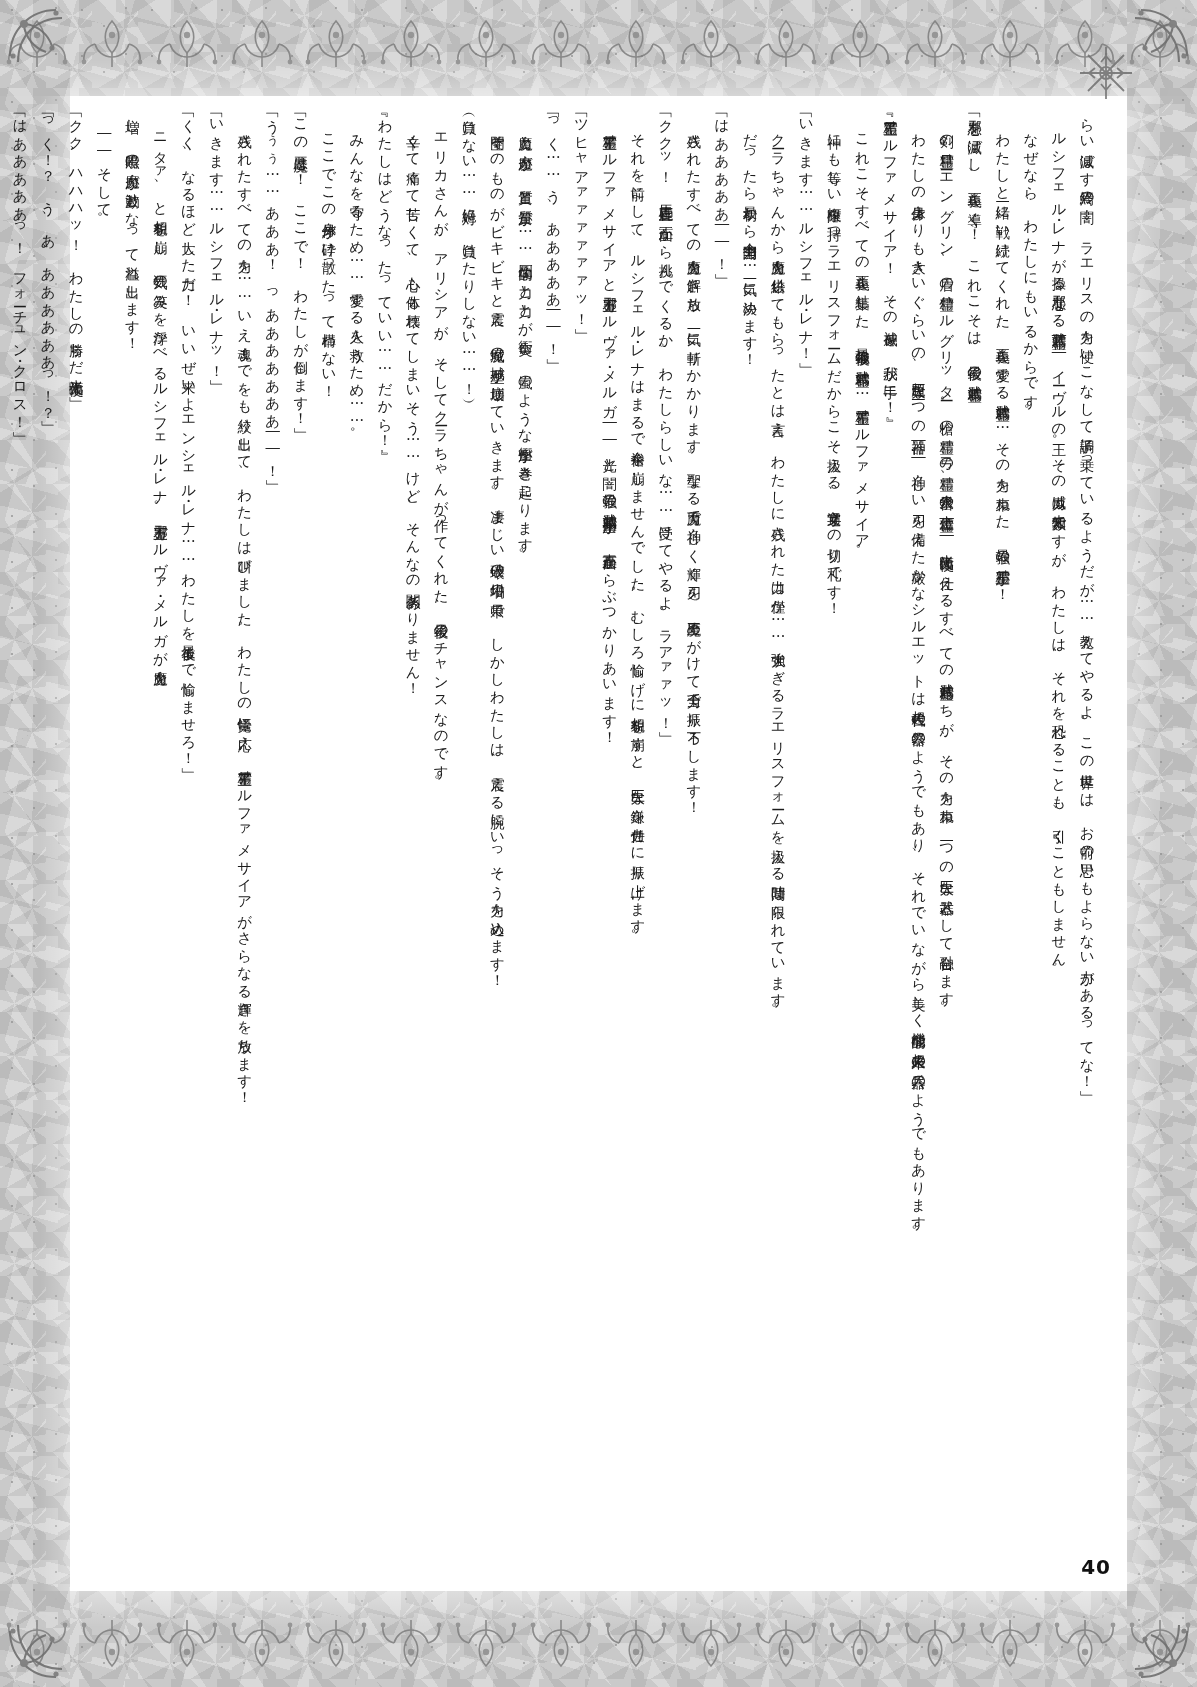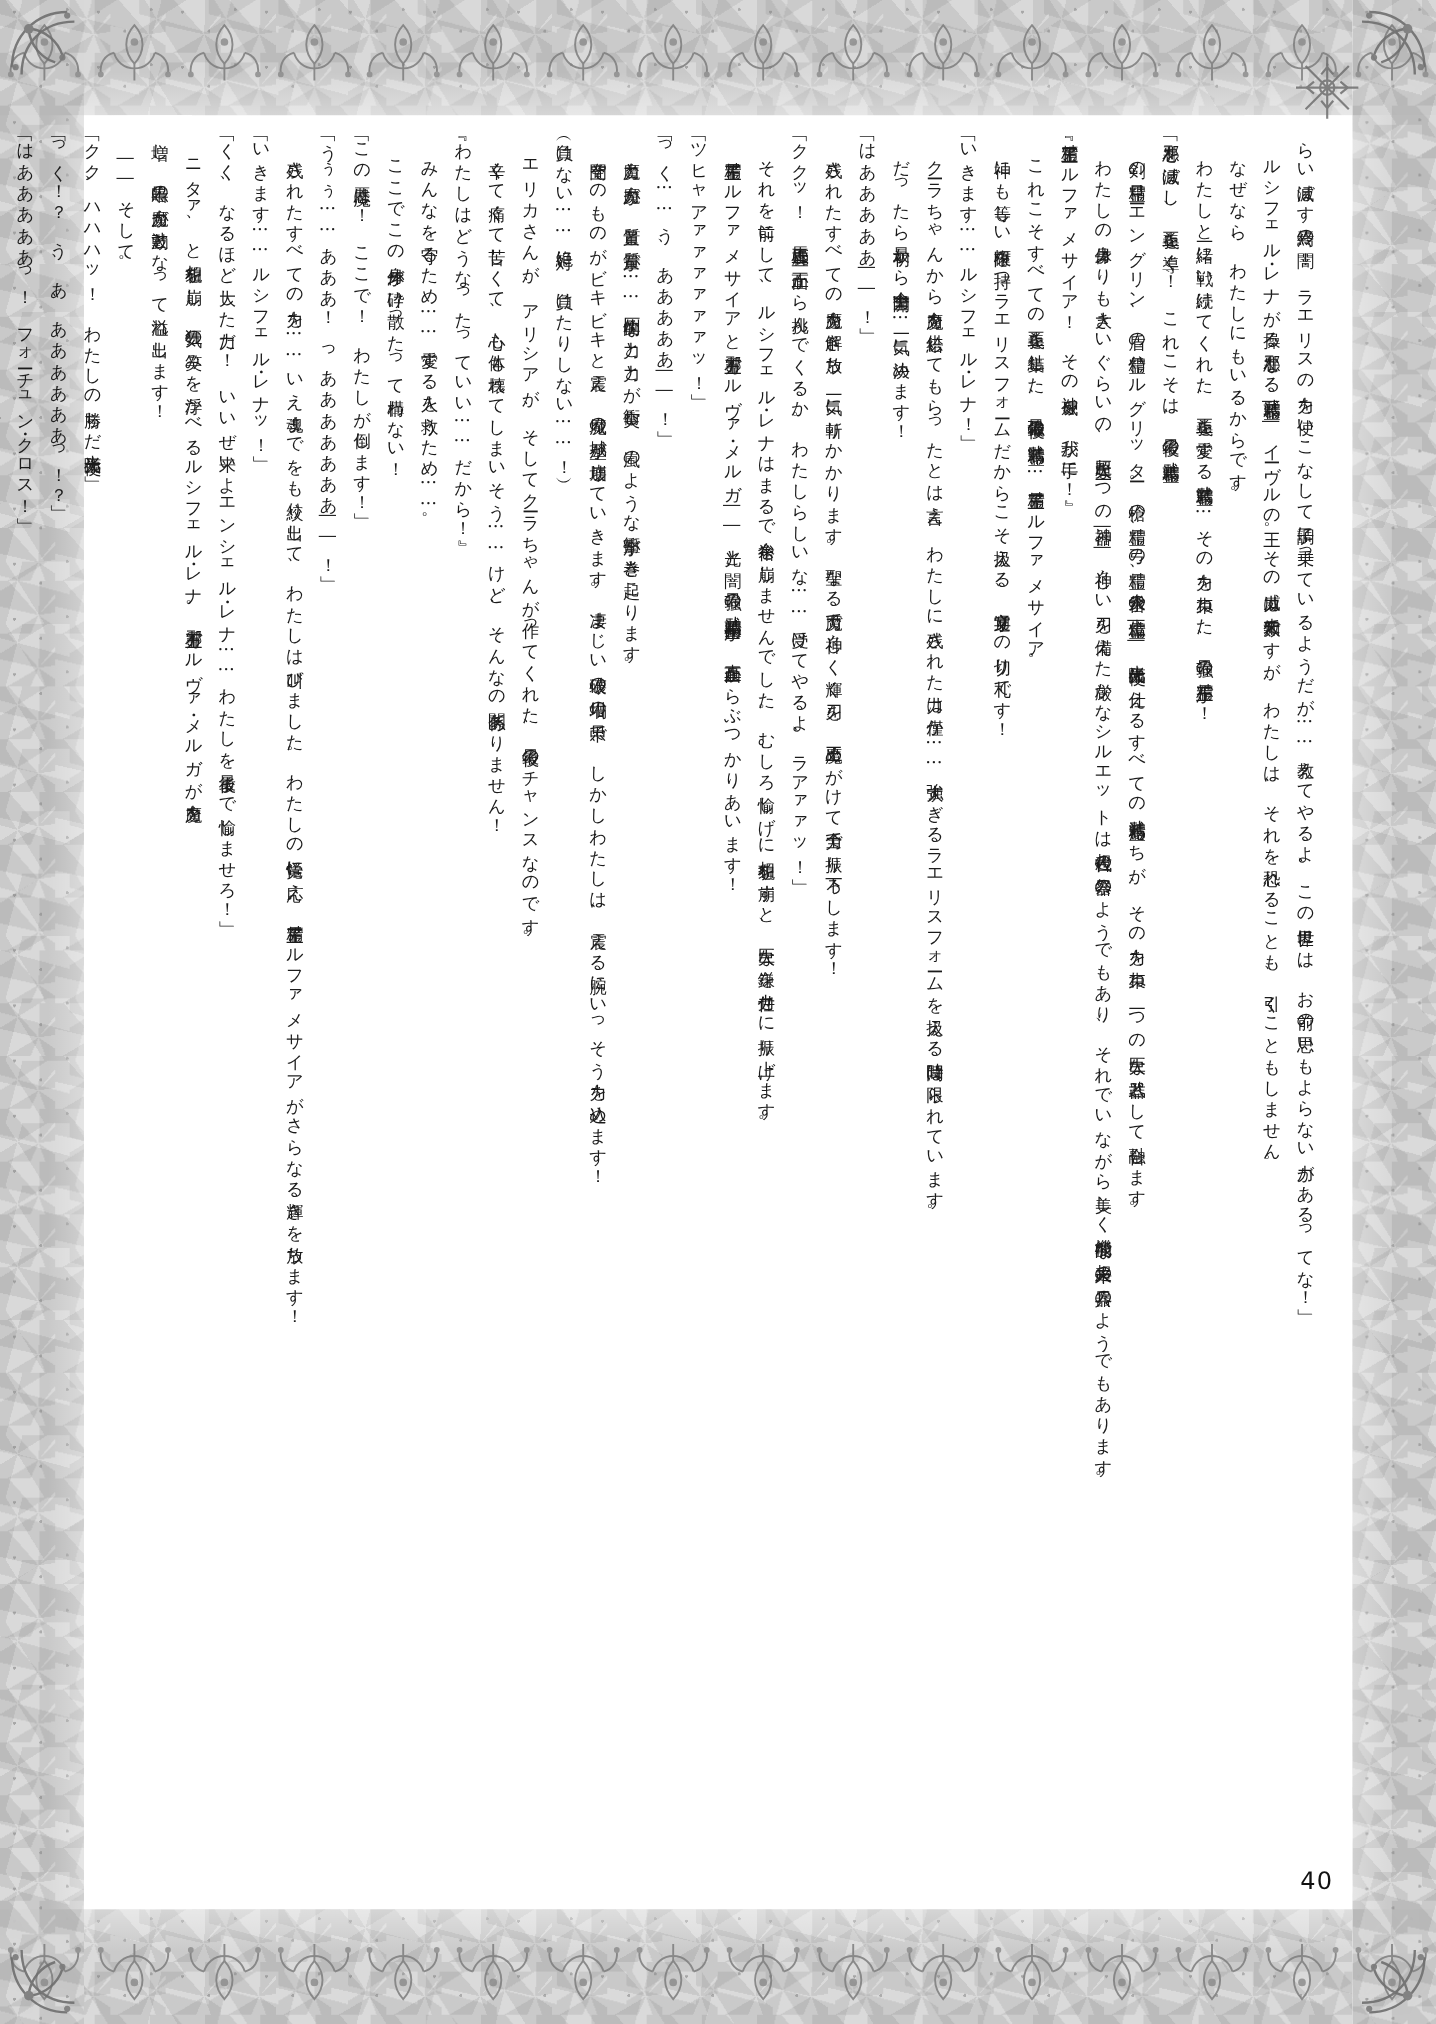--- a/index.html
+++ b/index.html
@@ -133,21 +133,21 @@
   .col-1 { height: 1440px; }
   .col-2 { height: 1440px; }
   .col-3 { height: 1440px; }
 
   .page-number {
     position: absolute;
     right: 86px;
     bottom: 108px;
     font-family: "DejaVu Sans", "Liberation Sans", sans-serif;
     font-size: 20px;
-    font-weight: normal;
+    font-weight: bold;
     color: #111111;
     letter-spacing: 1px;
   }
 </style>
 </head>
 <body>
 
 <div id="page">
 
   <div class="stone-border stone-top"></div>

